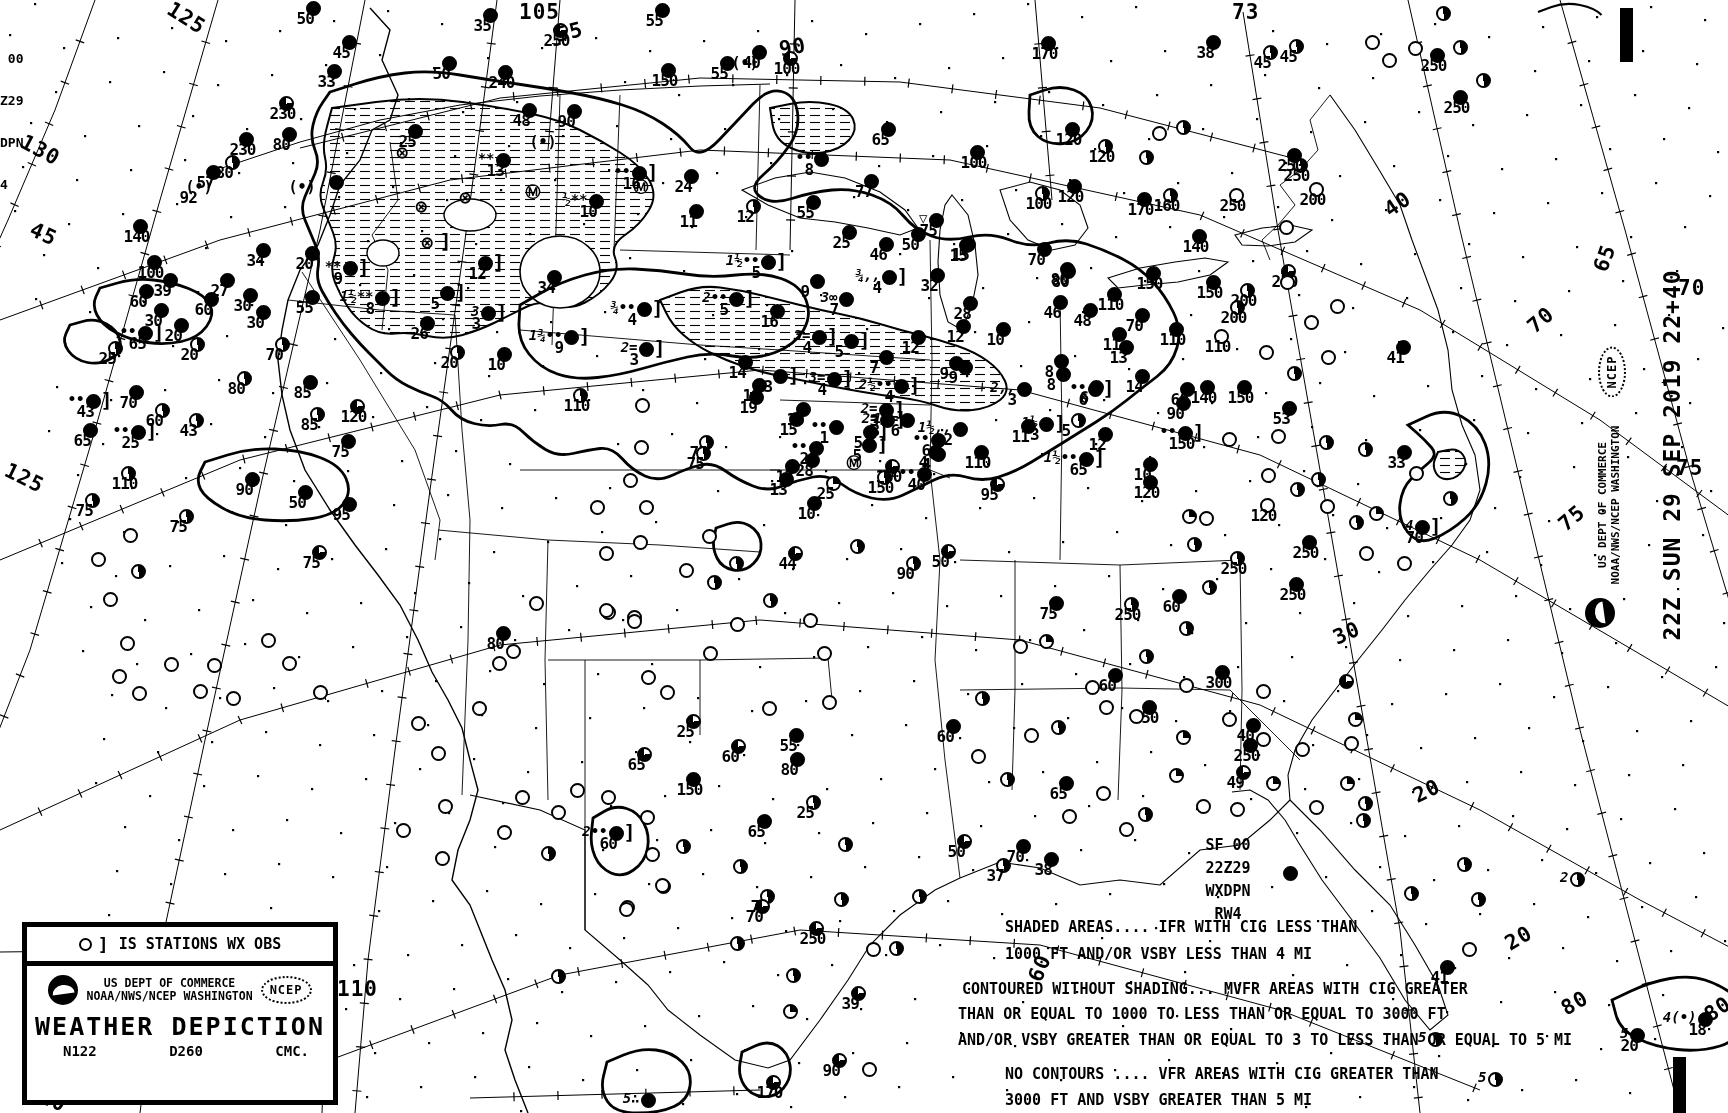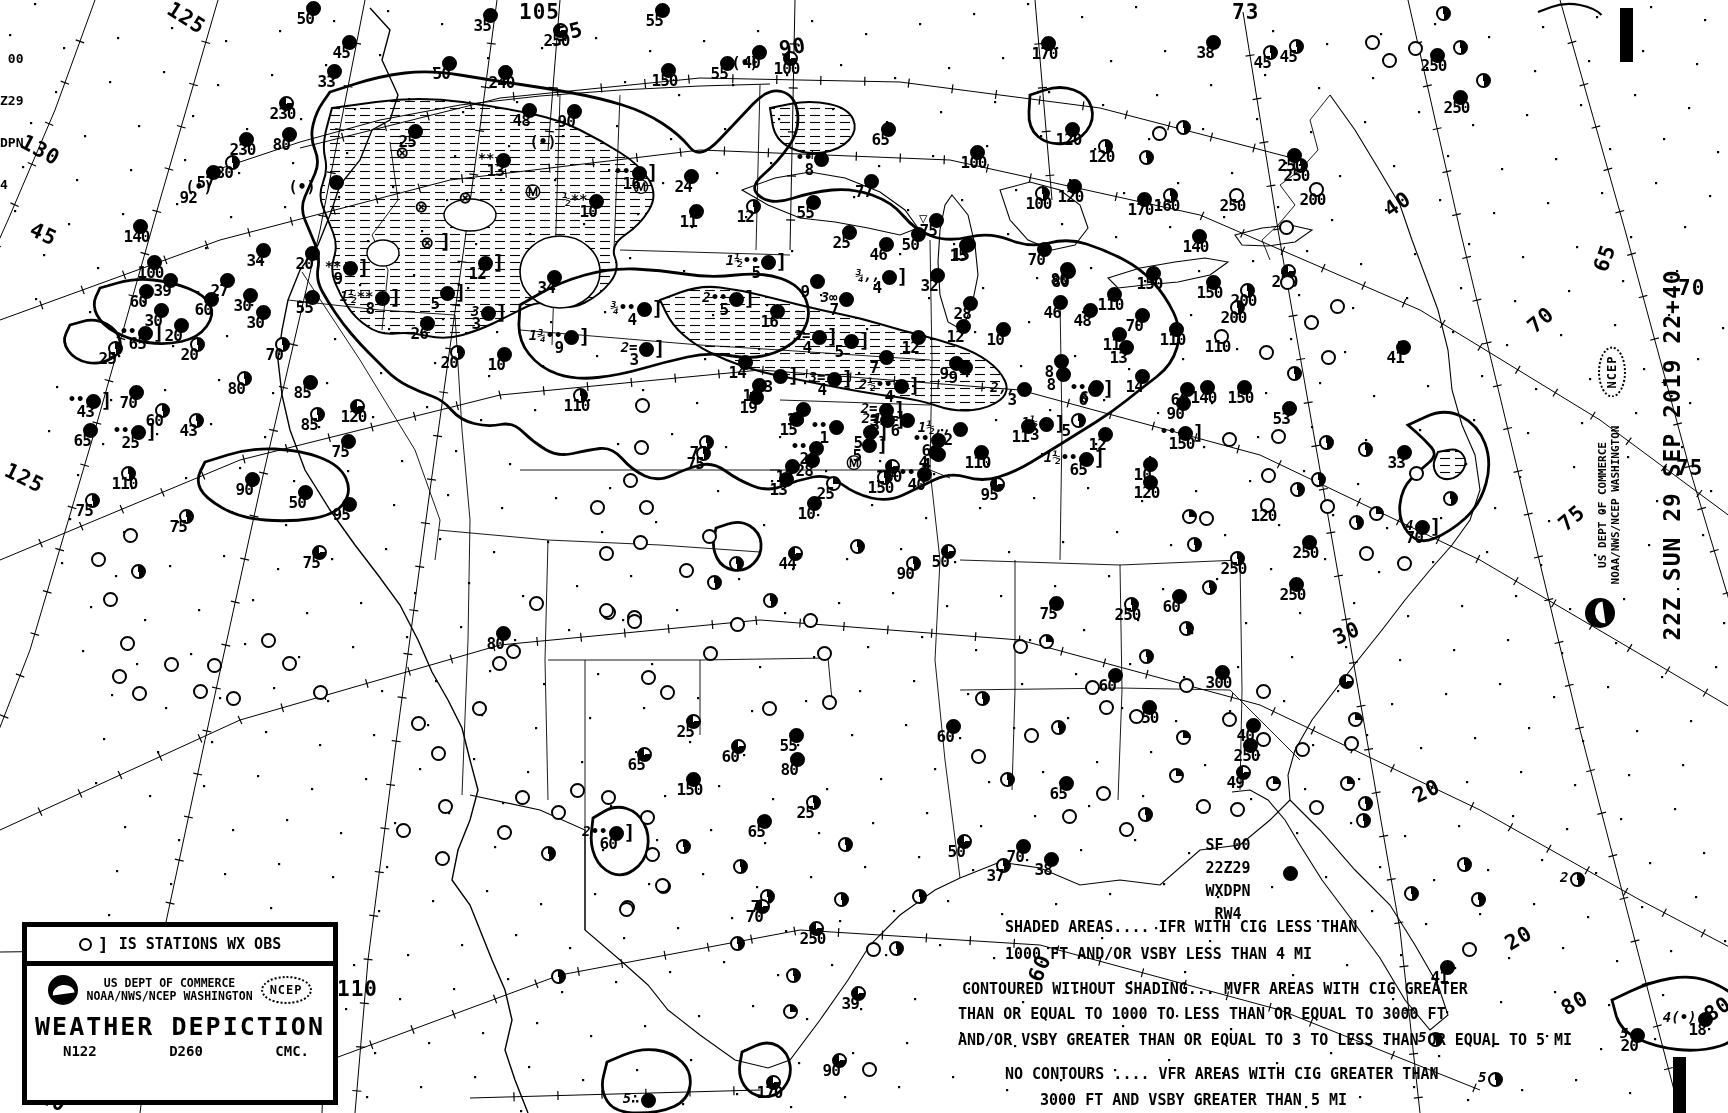--- a/index.html
+++ b/index.html
@@ -2746,21 +2746,21 @@
     </div>
 
 
   <div id="legend-lines">
       <div class="legend-line" style="left: 1005px; top: 918px;">SHADED AREAS.... IFR WITH CIG LESS THAN</div>
       <div class="legend-line" style="left: 1005px; top: 945px;">1000 FT AND/OR VSBY LESS THAN 4 MI</div>
       <div class="legend-line" style="left: 962px; top: 980px;">CONTOURED WITHOUT SHADING... MVFR AREAS WITH CIG GREATER</div>
       <div class="legend-line" style="left: 958px; top: 1005px;">THAN OR EQUAL TO 1000 TO LESS THAN OR EQUAL TO 3000 FT</div>
       <div class="legend-line" style="left: 958px; top: 1031px;">AND/OR VSBY GREATER THAN OR EQUAL TO 3 TO LESS THAN OR EQUAL TO 5 MI</div>
       <div class="legend-line" style="left: 1005px; top: 1065px;">NO CONTOURS .... VFR AREAS WITH CIG GREATER THAN</div>
-      <div class="legend-line" style="left: 1040px; top: 1091px;">3000 FT AND VSBY GREATER THAN 5 MI</div>
+      <div class="legend-line" style="left: 1005px; top: 1091px;">3000 FT AND VSBY GREATER THAN 5 MI</div>
     </div>
 
   <div class="idblock">
     <div>SF 00</div>
     <div>22Z29</div>
     <div>WXDPN</div>
     <div>RW4</div>
   </div>
 
   <div class="cornerblock">

